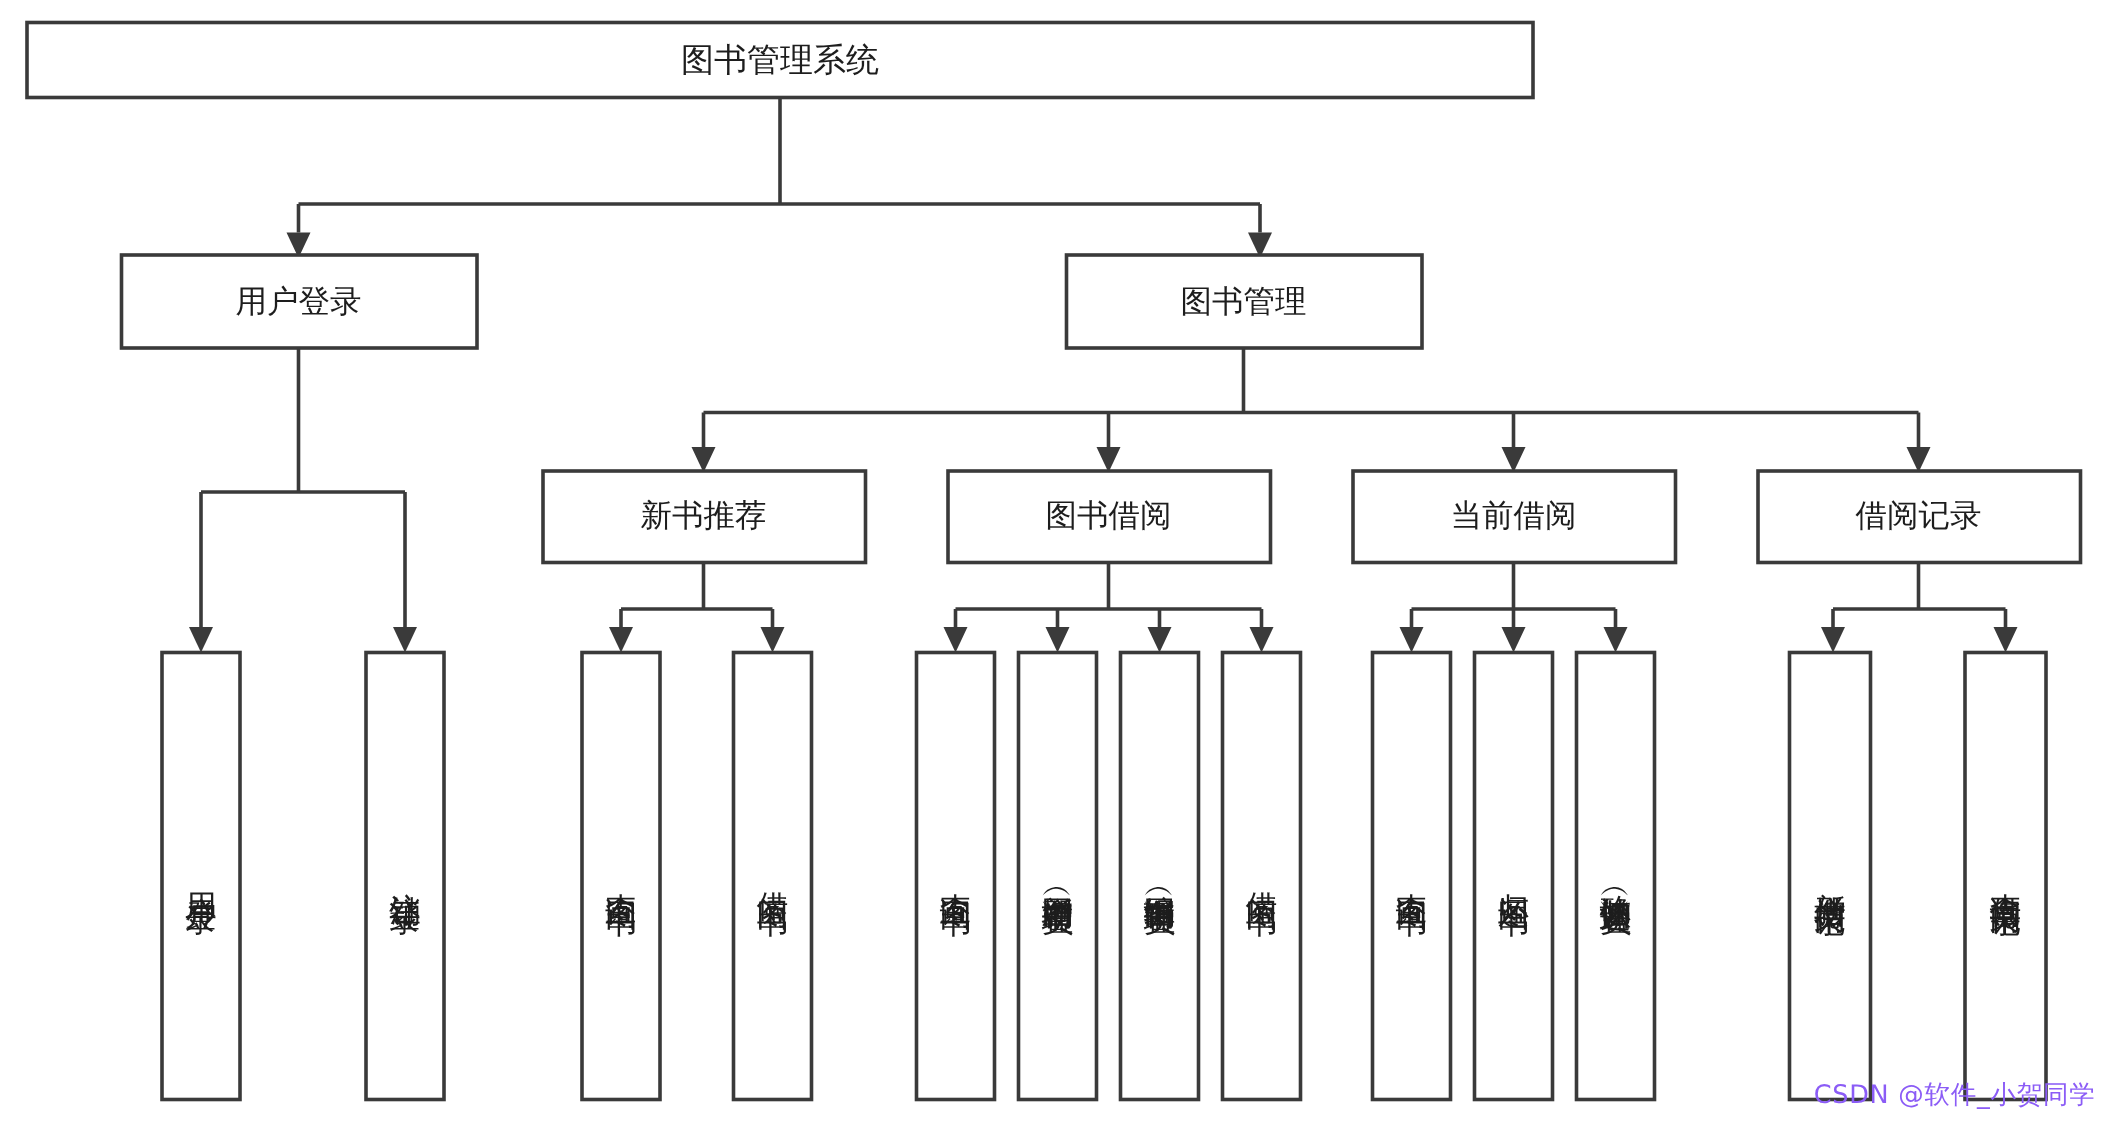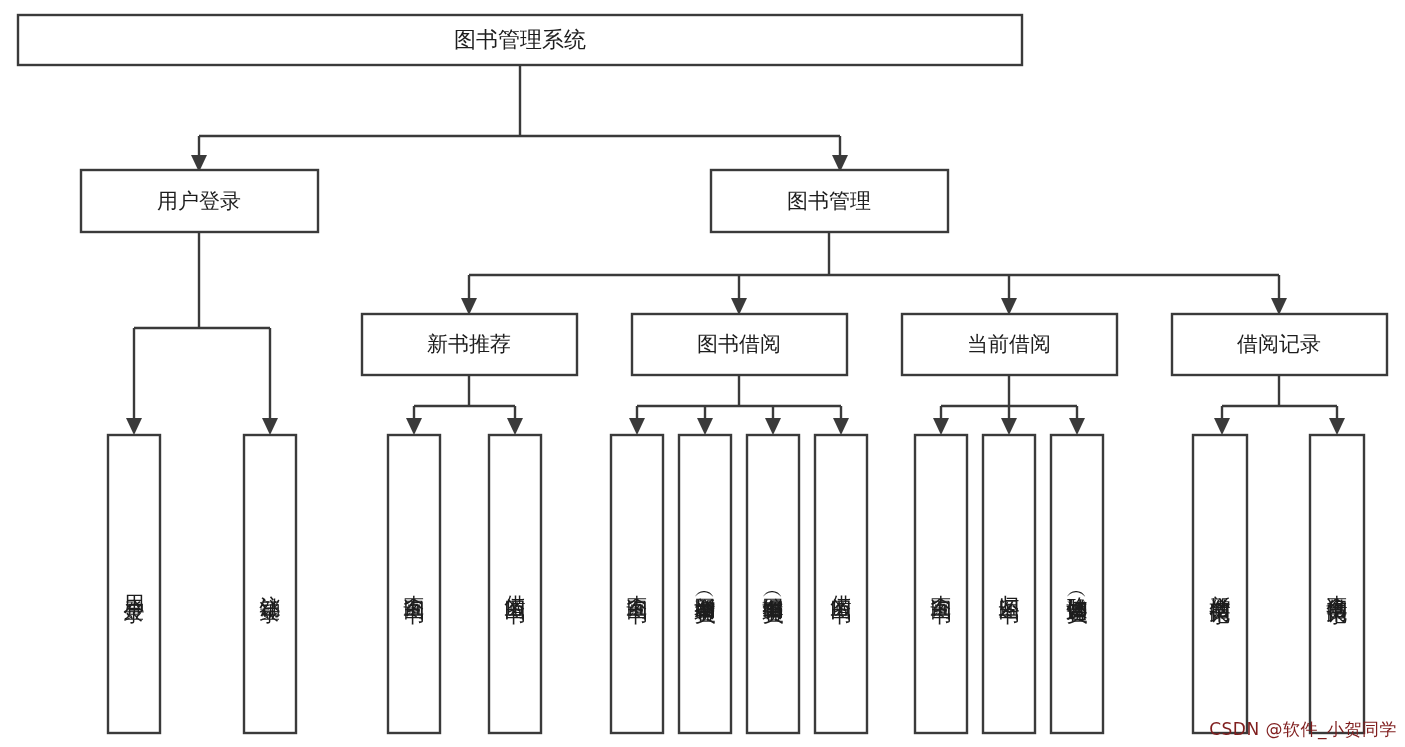--- a/index.html
+++ b/index.html
@@ -69,21 +69,21 @@
     white-space: nowrap;
     pointer-events: none;
     user-select: none;
   }
   .watermark {
     position: absolute;
     right: 8px;
     bottom: 6px;
     font-family: "DejaVu Sans", "Liberation Sans", sans-serif;
     font-size: 17px;
-    color: #7f1d1d;
+    color: #8b5cf6;
     letter-spacing: 0.5px;
     white-space: nowrap;
     user-select: none;
   }
 </style>
 </head>
 <body>
 
 <div id="diagram-root">
 

